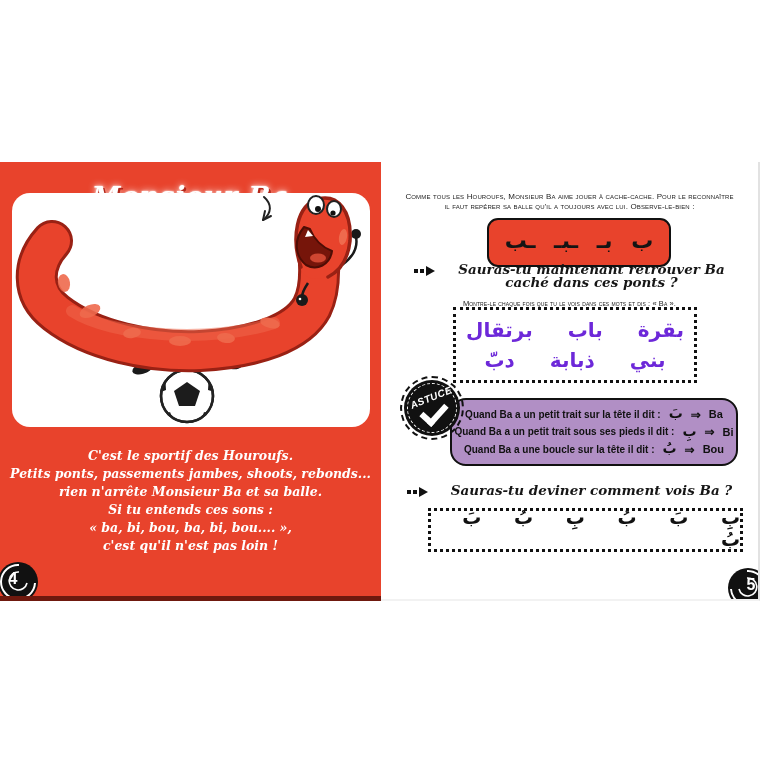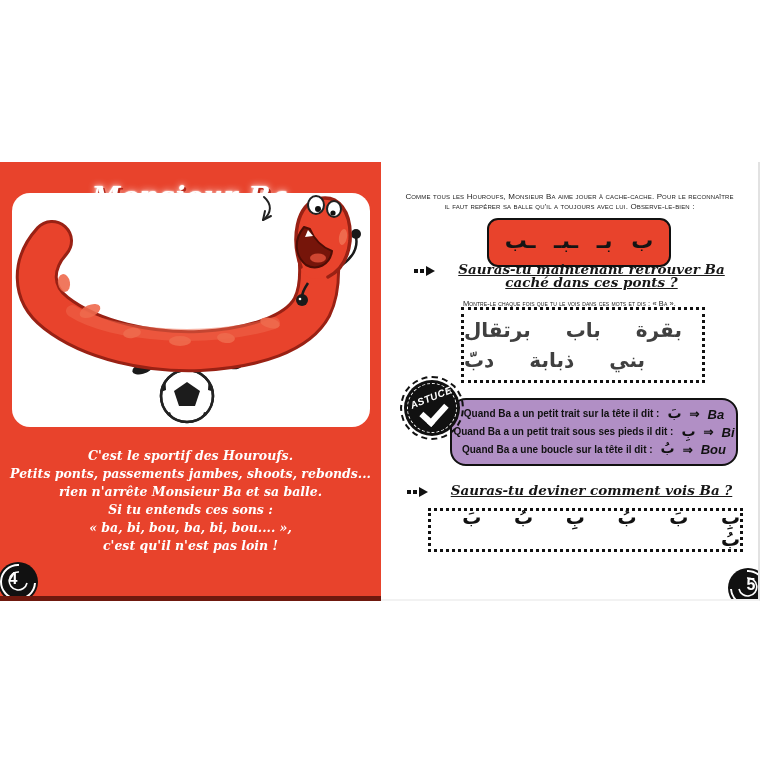--- a/index.html
+++ b/index.html
@@ -36,39 +36,39 @@
   .intro { position:absolute; top:22px; left:24px; width:329px; text-align:center;
            font-variant:small-caps; font-size:8px; line-height:9.5px; letter-spacing:.15px; color:#222; }
   .red-letters-box { position:absolute; left:106px; top:56px; width:180px; height:40px;
                      background:#e8432c; border:2px solid #111; border-radius:11px;
                      display:flex; align-items:center; justify-content:center;
                      direction:rtl; font-family:"DejaVu Sans", sans-serif; font-weight:bold;
                      font-size:22px; color:#141414; word-spacing:11px; padding-bottom:5px; }
 
   .cursive { font-family:"DejaVu Serif", serif; font-style:italic; font-weight:bold; color:#161616; }
   .ex-heading { position:absolute; left:0; right:0; display:flex; justify-content:center;
-                align-items:flex-start; gap:22px;text-decoration:underline; }
+                align-items:flex-start; gap:22px; }
   .ex-heading .lines { text-align:center; font-size:13.5px; line-height:13px; }
   .ex1-heading { top:101px; }
   .ex2-heading { top:322px; }
 
   .arrow-icon { position:relative; width:22px; height:10px; margin-top:3px; flex:0 0 auto; }
   .arrow-icon::before { content:""; position:absolute; left:0; top:3px; width:12px; height:4px;
         background:repeating-linear-gradient(90deg,#111 0 4px,rgba(0,0,0,0) 4px 6px); }
   .arrow-icon::after { content:""; position:absolute; left:12px; top:0; width:0; height:0;
         border-left:9px solid #111; border-top:5px solid transparent; border-bottom:5px solid transparent; }
 
   .sub-caps { position:absolute; top:129px; left:0; right:0; text-align:center;
               font-variant:small-caps; font-size:7.5px; letter-spacing:.1px; color:#222; }
 
   .dotted-box { border:3px dotted #111; box-sizing:border-box; }
-  .words-box { position:absolute; left:80px; top:145px; width:244px; height:76px;
+  .words-box { position:absolute; left:72px; top:145px; width:244px; height:76px;
                display:flex; flex-direction:column; justify-content:space-evenly;
-               direction:rtl; text-align:left; font-family:"DejaVu Sans", sans-serif;
-               font-weight:bold; font-size:20px; color:#404040; }
+               direction:rtl; text-align:center; font-family:"DejaVu Sans", sans-serif;
+               font-weight:bold; font-size:20px; color:#6d28d9; }
   .words-box .row { word-spacing:28px; line-height:1; }
 
   .astuce-badge { position:absolute; left:23px; top:218px; width:56px; height:56px;
                   background:#111; border-radius:50%; z-index:3; }
   .astuce-badge::before { content:""; position:absolute; inset:-4px; border:2px dashed #111; border-radius:50%; }
   .astuce-badge::after  { content:""; position:absolute; inset:3px;  border:1.5px dashed #fff; border-radius:50%; }
   .astuce-label { position:absolute; top:12px; left:5px; transform:rotate(-22deg);
                   color:#fff; font-style:italic; font-weight:bold; font-size:10px;
                   letter-spacing:.5px; text-transform:uppercase; z-index:2; }
   .check-icon { position:absolute; left:17px; top:24px; width:20px; height:10px;
@@ -76,21 +76,21 @@
                 transform:rotate(-48deg); z-index:2; }
 
   .purple-box { position:absolute; left:69px; top:236px; width:288px; height:68px;
                 background:#b18fc5; border:2.5px solid #111; border-radius:16px;
                 display:flex; flex-direction:column; justify-content:space-evenly;
                 align-items:center; z-index:2; box-sizing:border-box; padding:3px 4px; }
   .tip-line { display:flex; align-items:center; gap:8px; font-size:10px; font-weight:bold;
               color:#111; line-height:1; white-space:nowrap; }
   .tip-ar { font-family:"DejaVu Sans", sans-serif; font-size:14px; font-weight:bold; margin-top:-3px; }
   .tip-arrow { font-size:12px; }
-  .tip-sound { font-size:13px;font-style:italic; }
+  .tip-sound { font-size:11px; }
 
   .letters-box { position:absolute; left:47px; top:346px; width:315px; height:44px;
                  display:flex; align-items:center; justify-content:center;
                  direction:rtl; font-family:"DejaVu Sans", sans-serif; font-weight:bold;
                  font-size:19px; color:#111; word-spacing:26px; padding-bottom:4px; }
 </style>
 </head>
 <body>
 
 <div class="stage">

